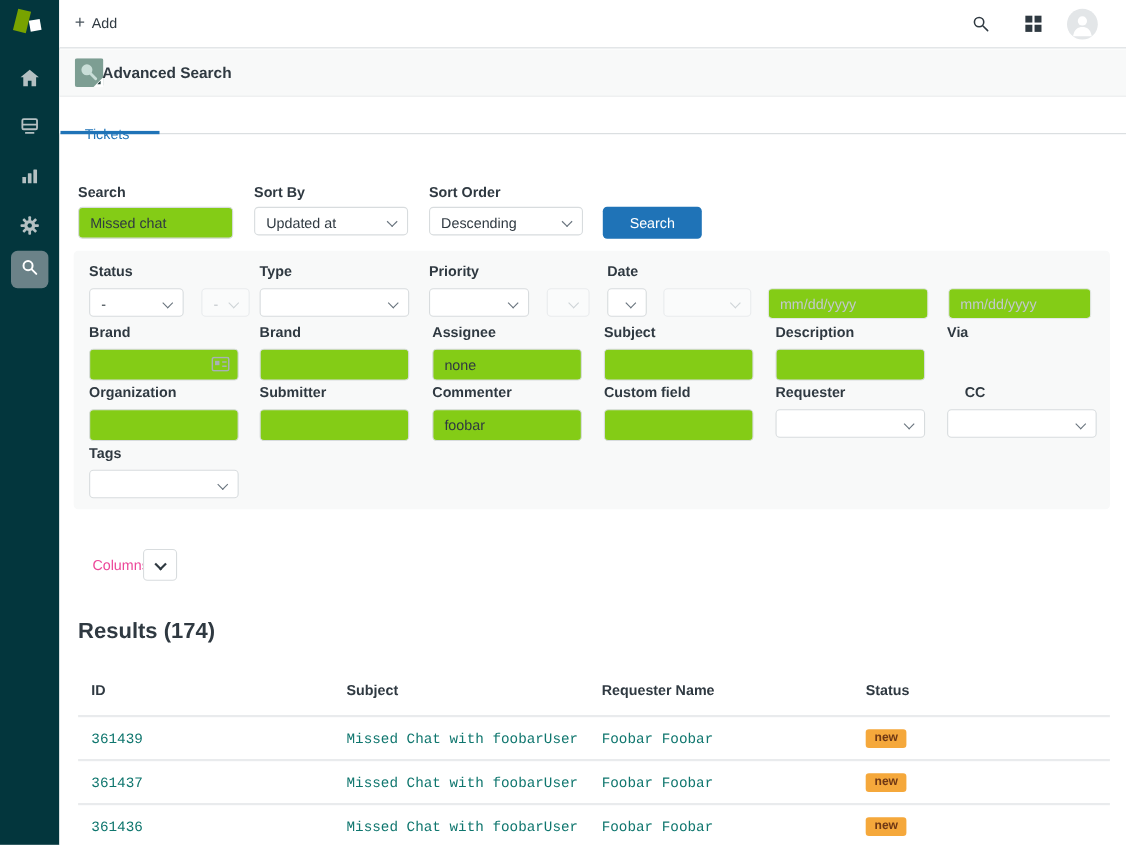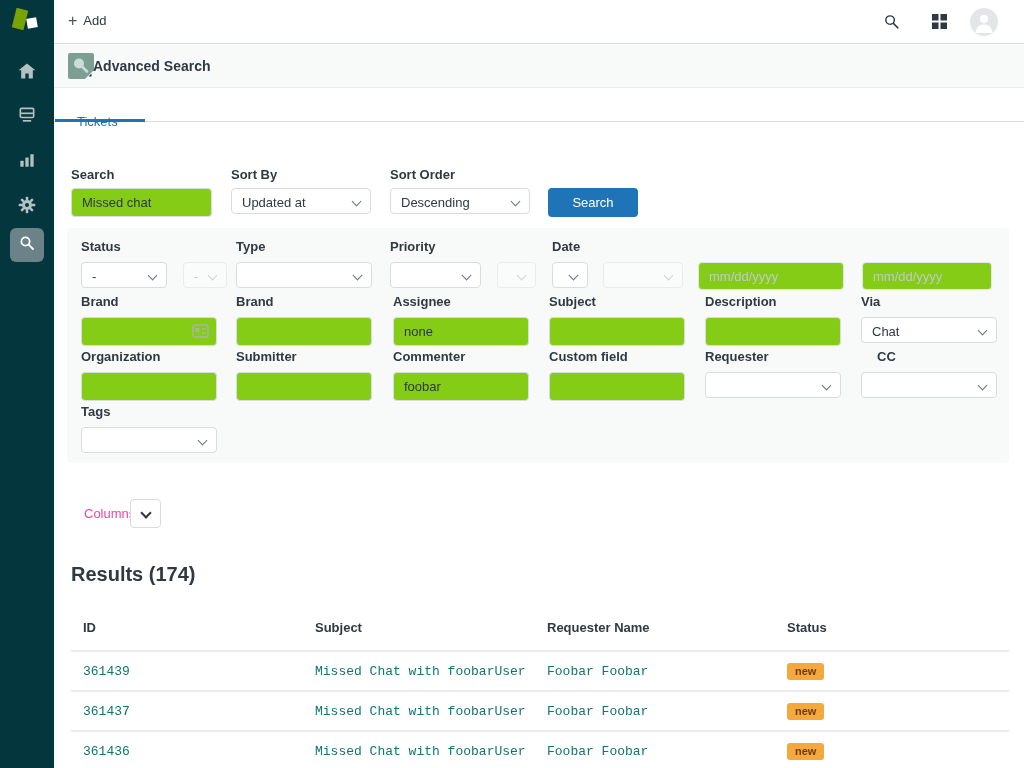--- a/index.html
+++ b/index.html
@@ -260,24 +260,20 @@
     <span class="flabel" style="left:326px; top:66px;">Assignee</span>
     <input class="txt" style="left: 326px; top: 89px; width: 136px;" value="none">
 
     <span class="flabel" style="left:482px; top:66px;">Subject</span>
     <input class="txt" style="left: 482px; top: 89px; width: 136px;">
 
     <span class="flabel" style="left:638px; top:66px;">Description</span>
     <input class="txt" style="left: 638px; top: 89px; width: 136px;">
 
     <span class="flabel" style="left:794px; top:66px;">Via</span>
-    <div class="selbox" style="left:794px; top:89px; width:136px;">
-      <span>Chat</span>
-      <span class="chev"></span>
-    </div>
 
     <span class="flabel" style="left:14px; top:121px;">Organization</span>
     <input class="txt" style="left: 14px; top: 144px; width: 136px;">
 
     <span class="flabel" style="left:169px; top:121px;">Submitter</span>
     <input class="txt" style="left: 169px; top: 144px; width: 136px;">
 
     <span class="flabel" style="left:326px; top:121px;">Commenter</span>
     <input class="txt" style="left: 326px; top: 144px; width: 136px;" value="foobar">
 

